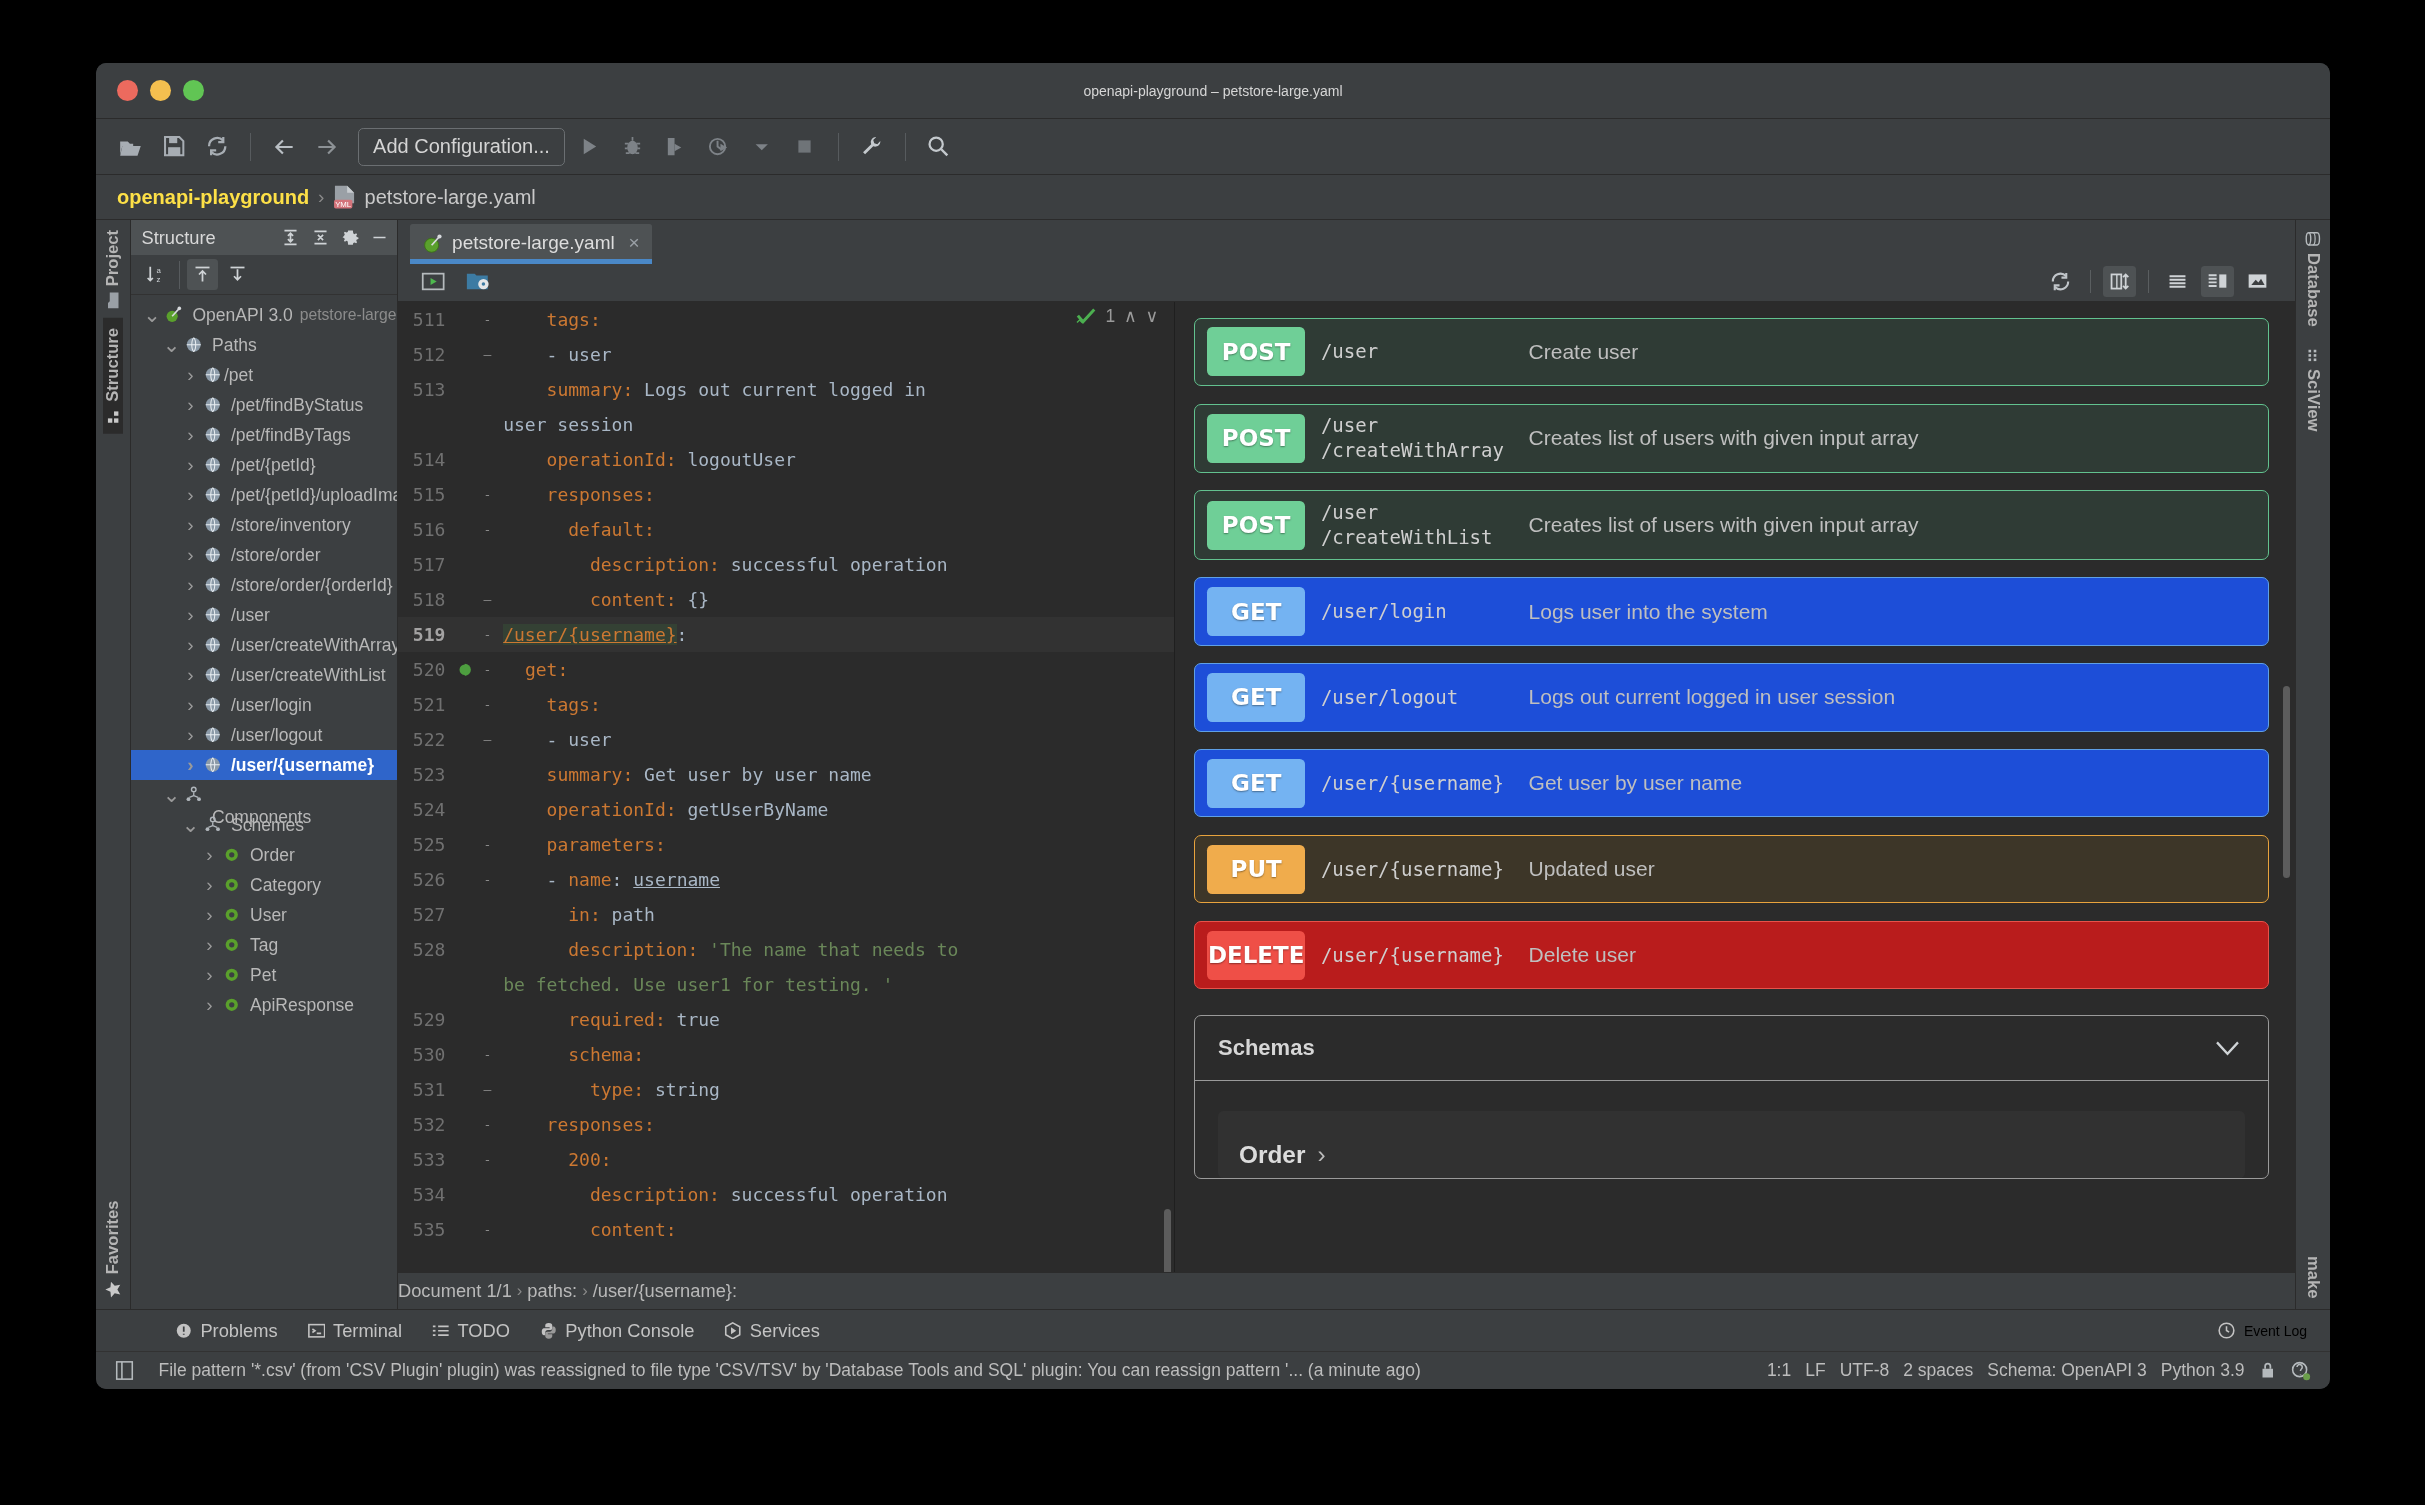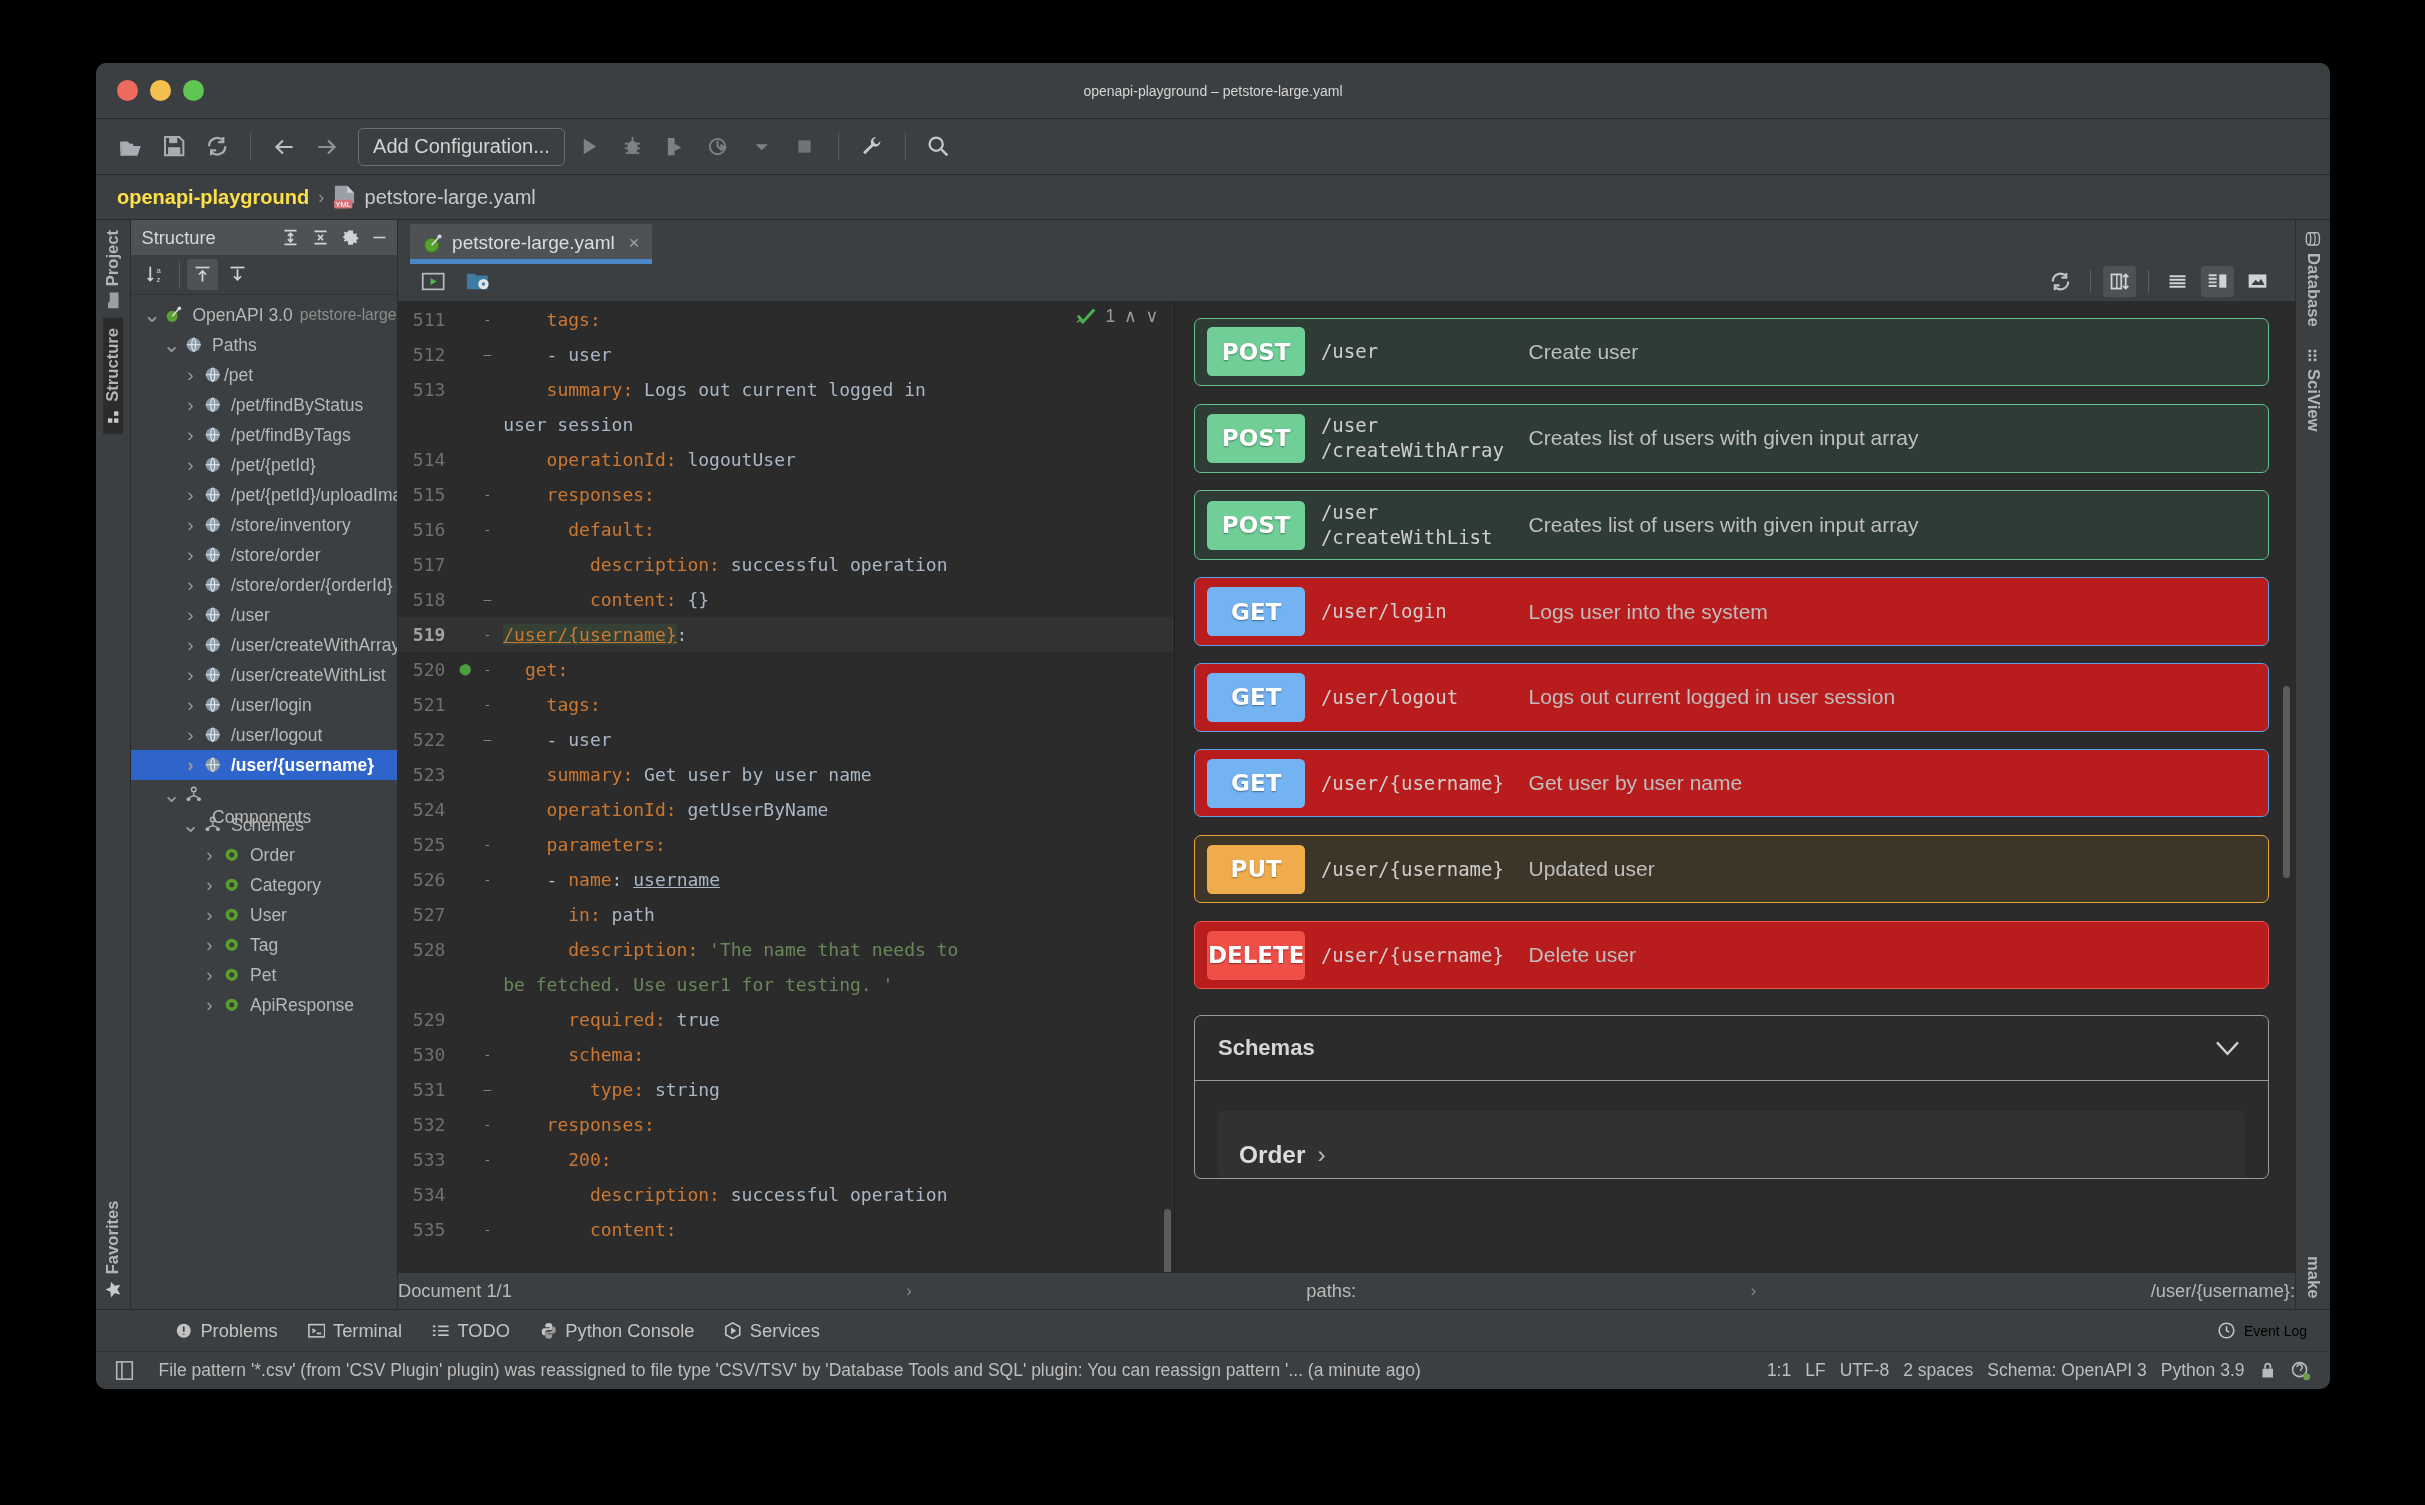--- a/index.html
+++ b/index.html
@@ -209,21 +209,21 @@
     text-shadow: 0 0.9px 1.7px rgba(0,0,0,.4);
   }
   .ep-path {
     font-family: "DejaVu Sans Mono", monospace;
     font-size: 19px; color: #cfcfcf; white-space: pre-line; line-height: 25px;
     min-width: 192px;
   }
   .ep-sum { font-size: 21px; color: #bfbfbf; }
   .ep-card.post { border-color: #62c28f; background: #2f3b35; }
   .ep-card.post .ep-badge { background: #6fcf97; }
-  .ep-card.get { border-color: #5fa0e6; background: #b91c1c; }
+  .ep-card.get { border-color: #5fa0e6; background: #1d4ed8; }
   .ep-card.get .ep-badge { background: #74b3f2; }
   .ep-card.put { border-color: #e8a33d; background: #3d3628; }
   .ep-card.put .ep-badge { background: #f0ac4c; }
   .ep-card.delete { border-color: #e8524a; background: #b91c1c; }
   .ep-card.delete .ep-badge { background: #ef4f47; }
   #schemas-box {
     margin-top: 26px; border: 0.9px solid #9a9a9a; border-radius: 7px;
     overflow: hidden;
   }
   #schemas-head {
@@ -238,22 +238,22 @@
     display: flex; align-items: center; gap: 12.2px;
   }
   
   .pscroll {
     position: absolute; right: 5.2px; width: 7px; border-radius: 3.5px;
     background: #5c5c5c;
   }
   
   #doc-bar {
     height: 37px; flex: 0 0 37px; background: #3c3f41;
-    display: flex; align-items: center; justify-content: space-between;
-    gap: 27px; color: #b9b9b9; font-size: 18.3px;
+    display: flex; align-items: center; justify-content: flex-start;
+    gap: 5px; color: #b9b9b9; font-size: 18.3px;
     border-top: 0.9px solid #2b2b2b;
   }
   #doc-bar .sep { color: #8a8a8a; font-size: 16.6px; }
   
   #bottombar {
     height: 42px; flex: 0 0 42px; background: #3c3f41;
     display: flex; align-items: center; gap: 30px;
     padding-left: 79px;
     border-top: 0.9px solid #2b2b2b;
   }

